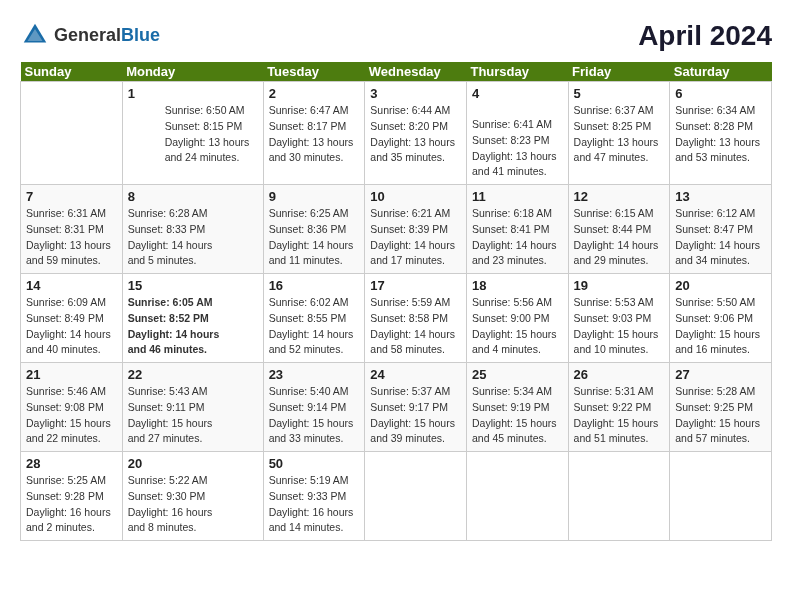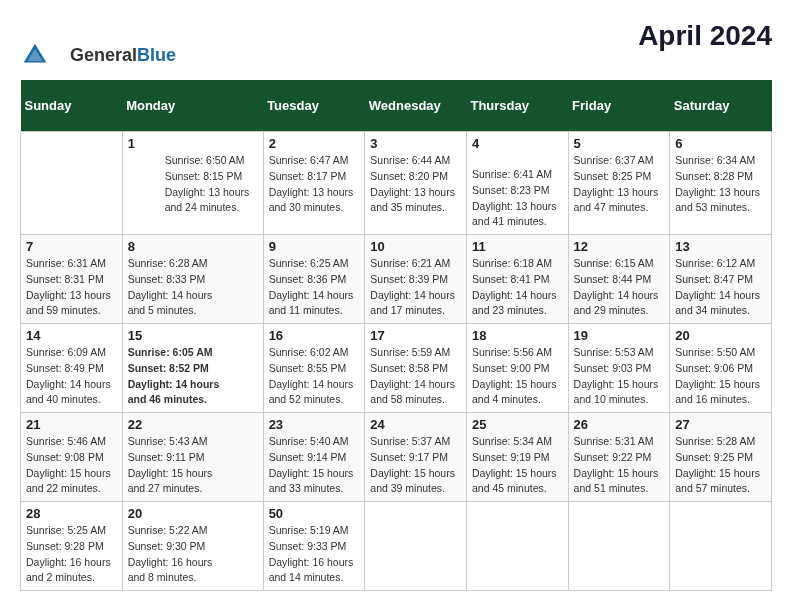--- a/index.html
+++ b/index.html
@@ -12,22 +12,21 @@
     }
     .header {
       display: flex;
       justify-content: space-between;
       align-items: flex-start;
       margin-bottom: 10px;
     }
     .logo {
       display: flex;
       align-items: center;
-      gap: 20px;
-      margin-top: 20px;
+      gap: 4px;
     }
     .logo-text-general {
       font-size: 18px;
       font-weight: bold;
       color: #333;
     }
     .logo-text-blue {
       font-size: 18px;
       font-weight: bold;
       color: #1a6ca8;
@@ -47,23 +46,23 @@
     .subtitle {
       font-size: 16px;
       color: #333;
     }
     table {
       width: 100%;
       border-collapse: collapse;
       font-size: 11px;
     }
     thead tr th {
-      background-color: #14532d;
+      background-color: #4d7c0f;
       color: #fff;
-      padding: 18px 4px;
+      padding: 2px 4px;
       text-align: left;
       font-size: 13px;
       font-weight: bold;
     }
     tbody tr td {
       border: 1px solid #ccc;
       vertical-align: top;
       padding: 4px 5px;
       min-height: 80px;
       height: 85px;

